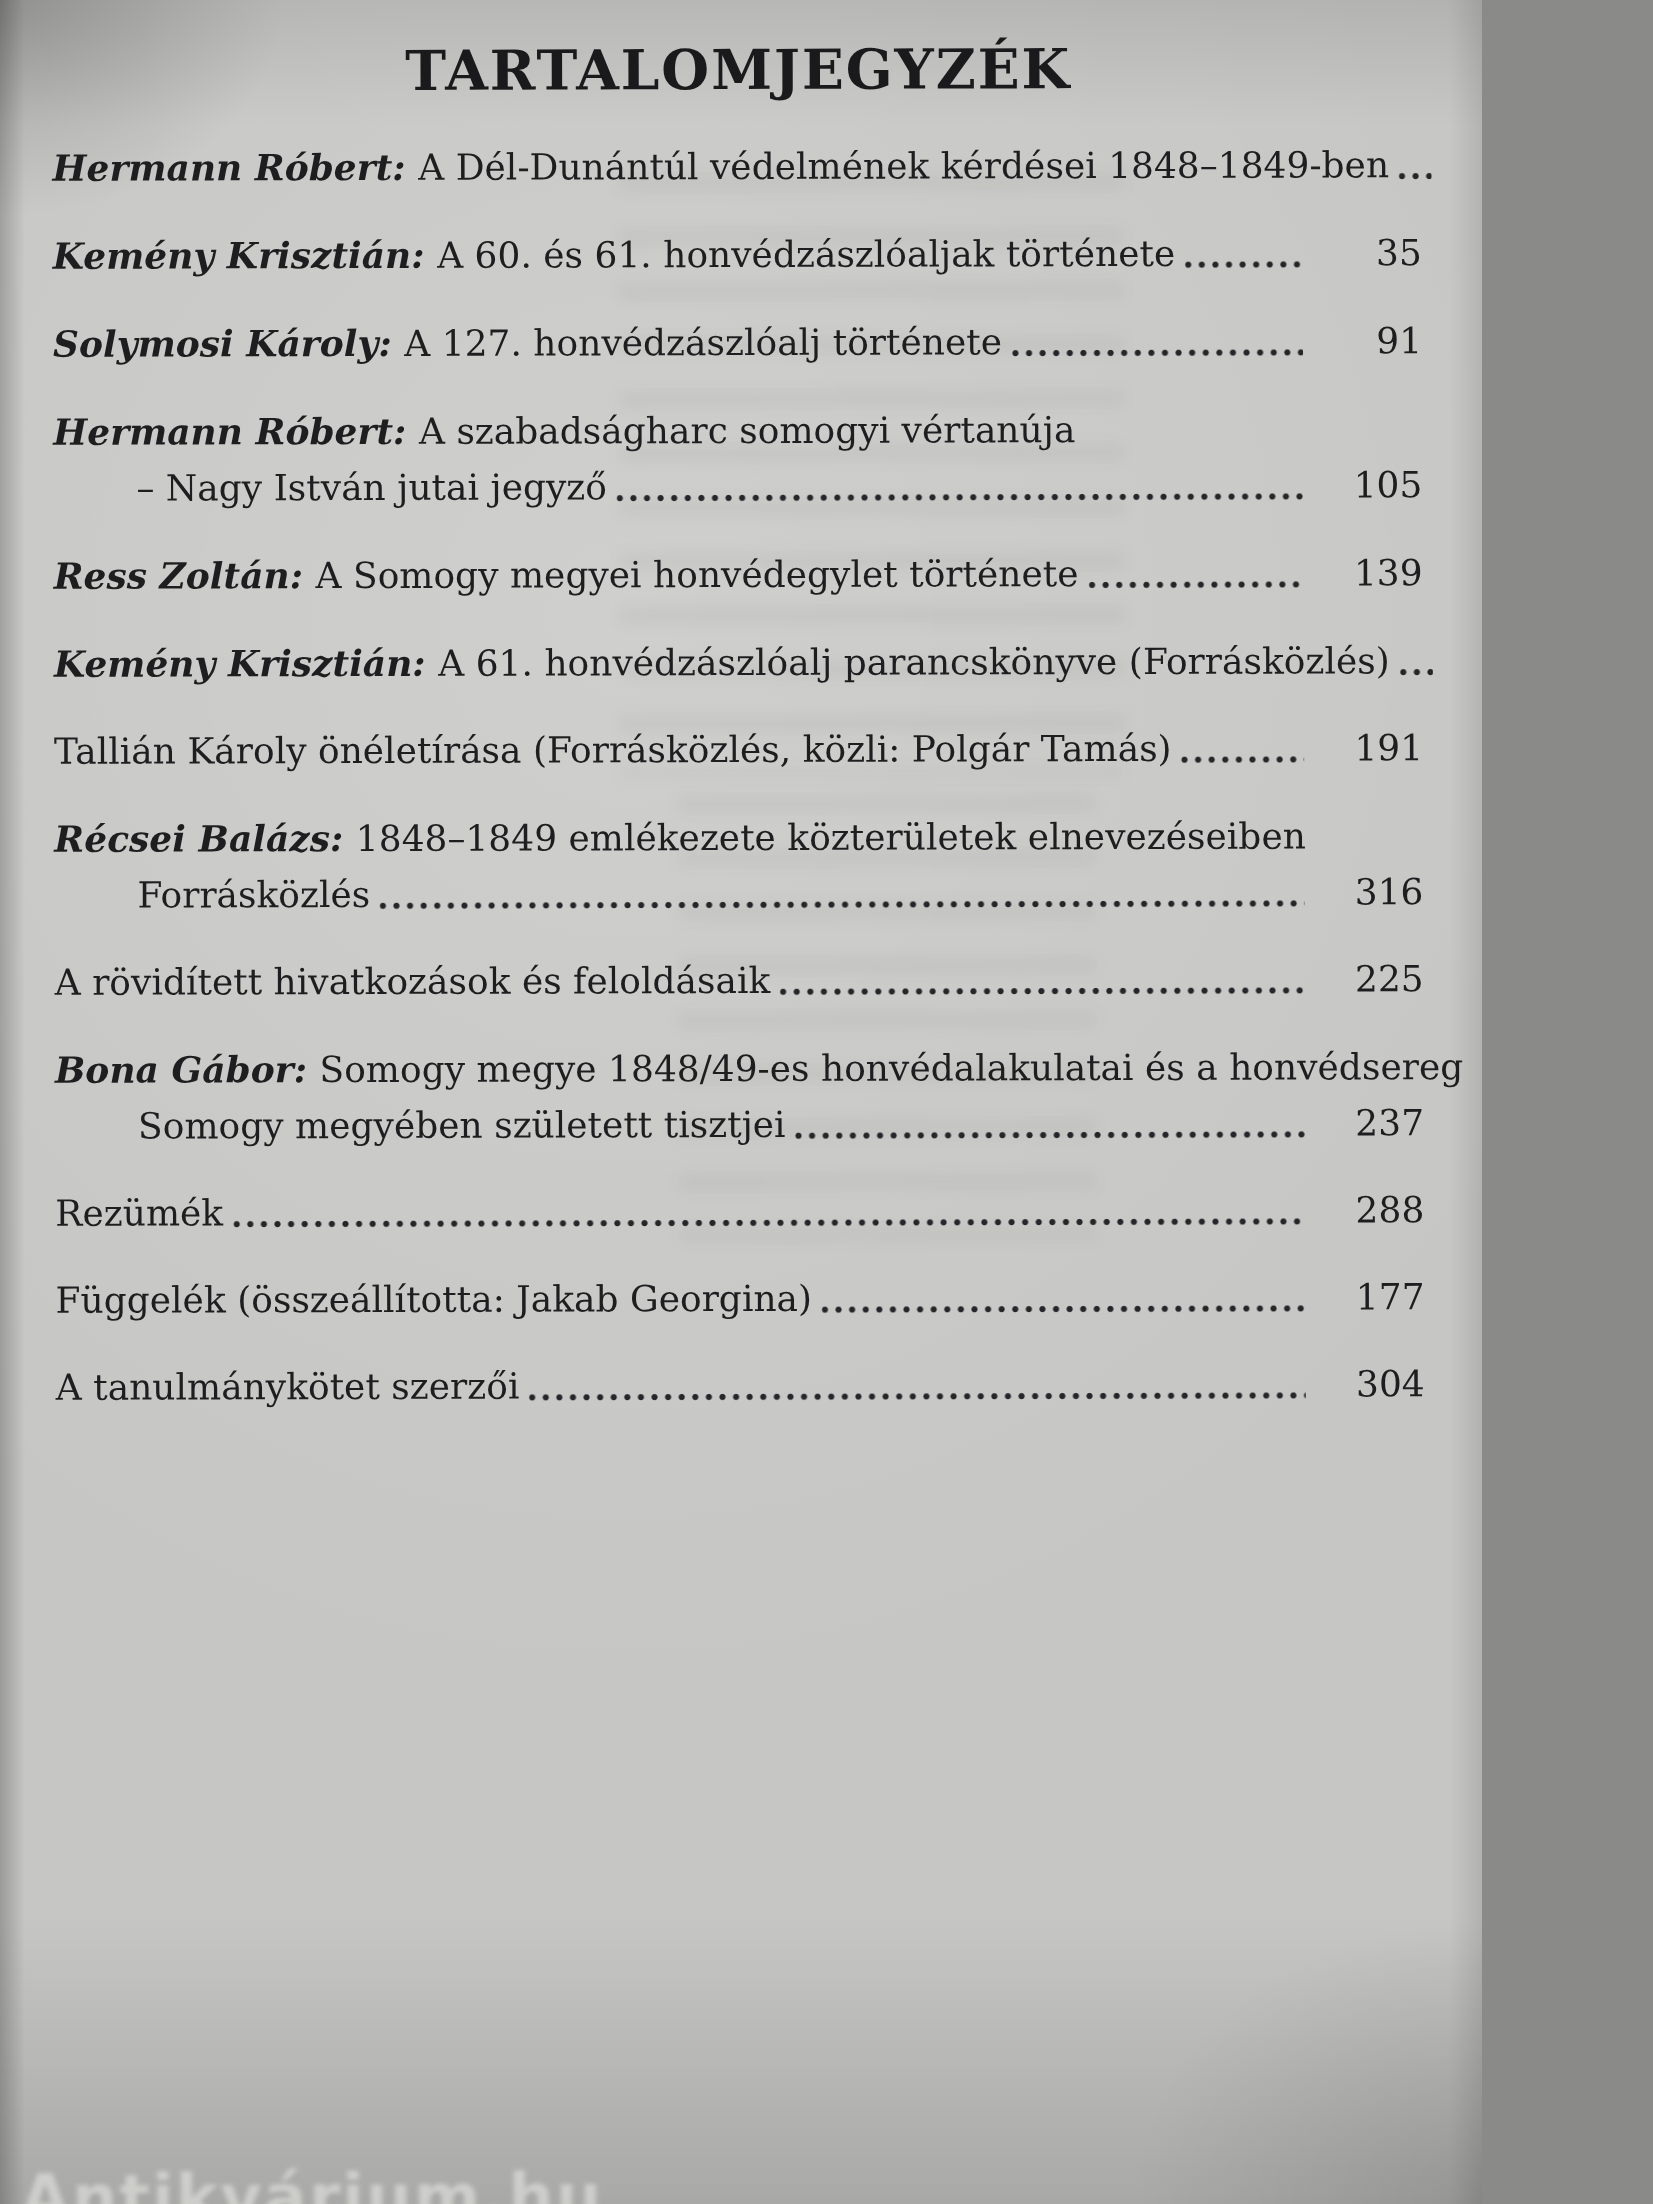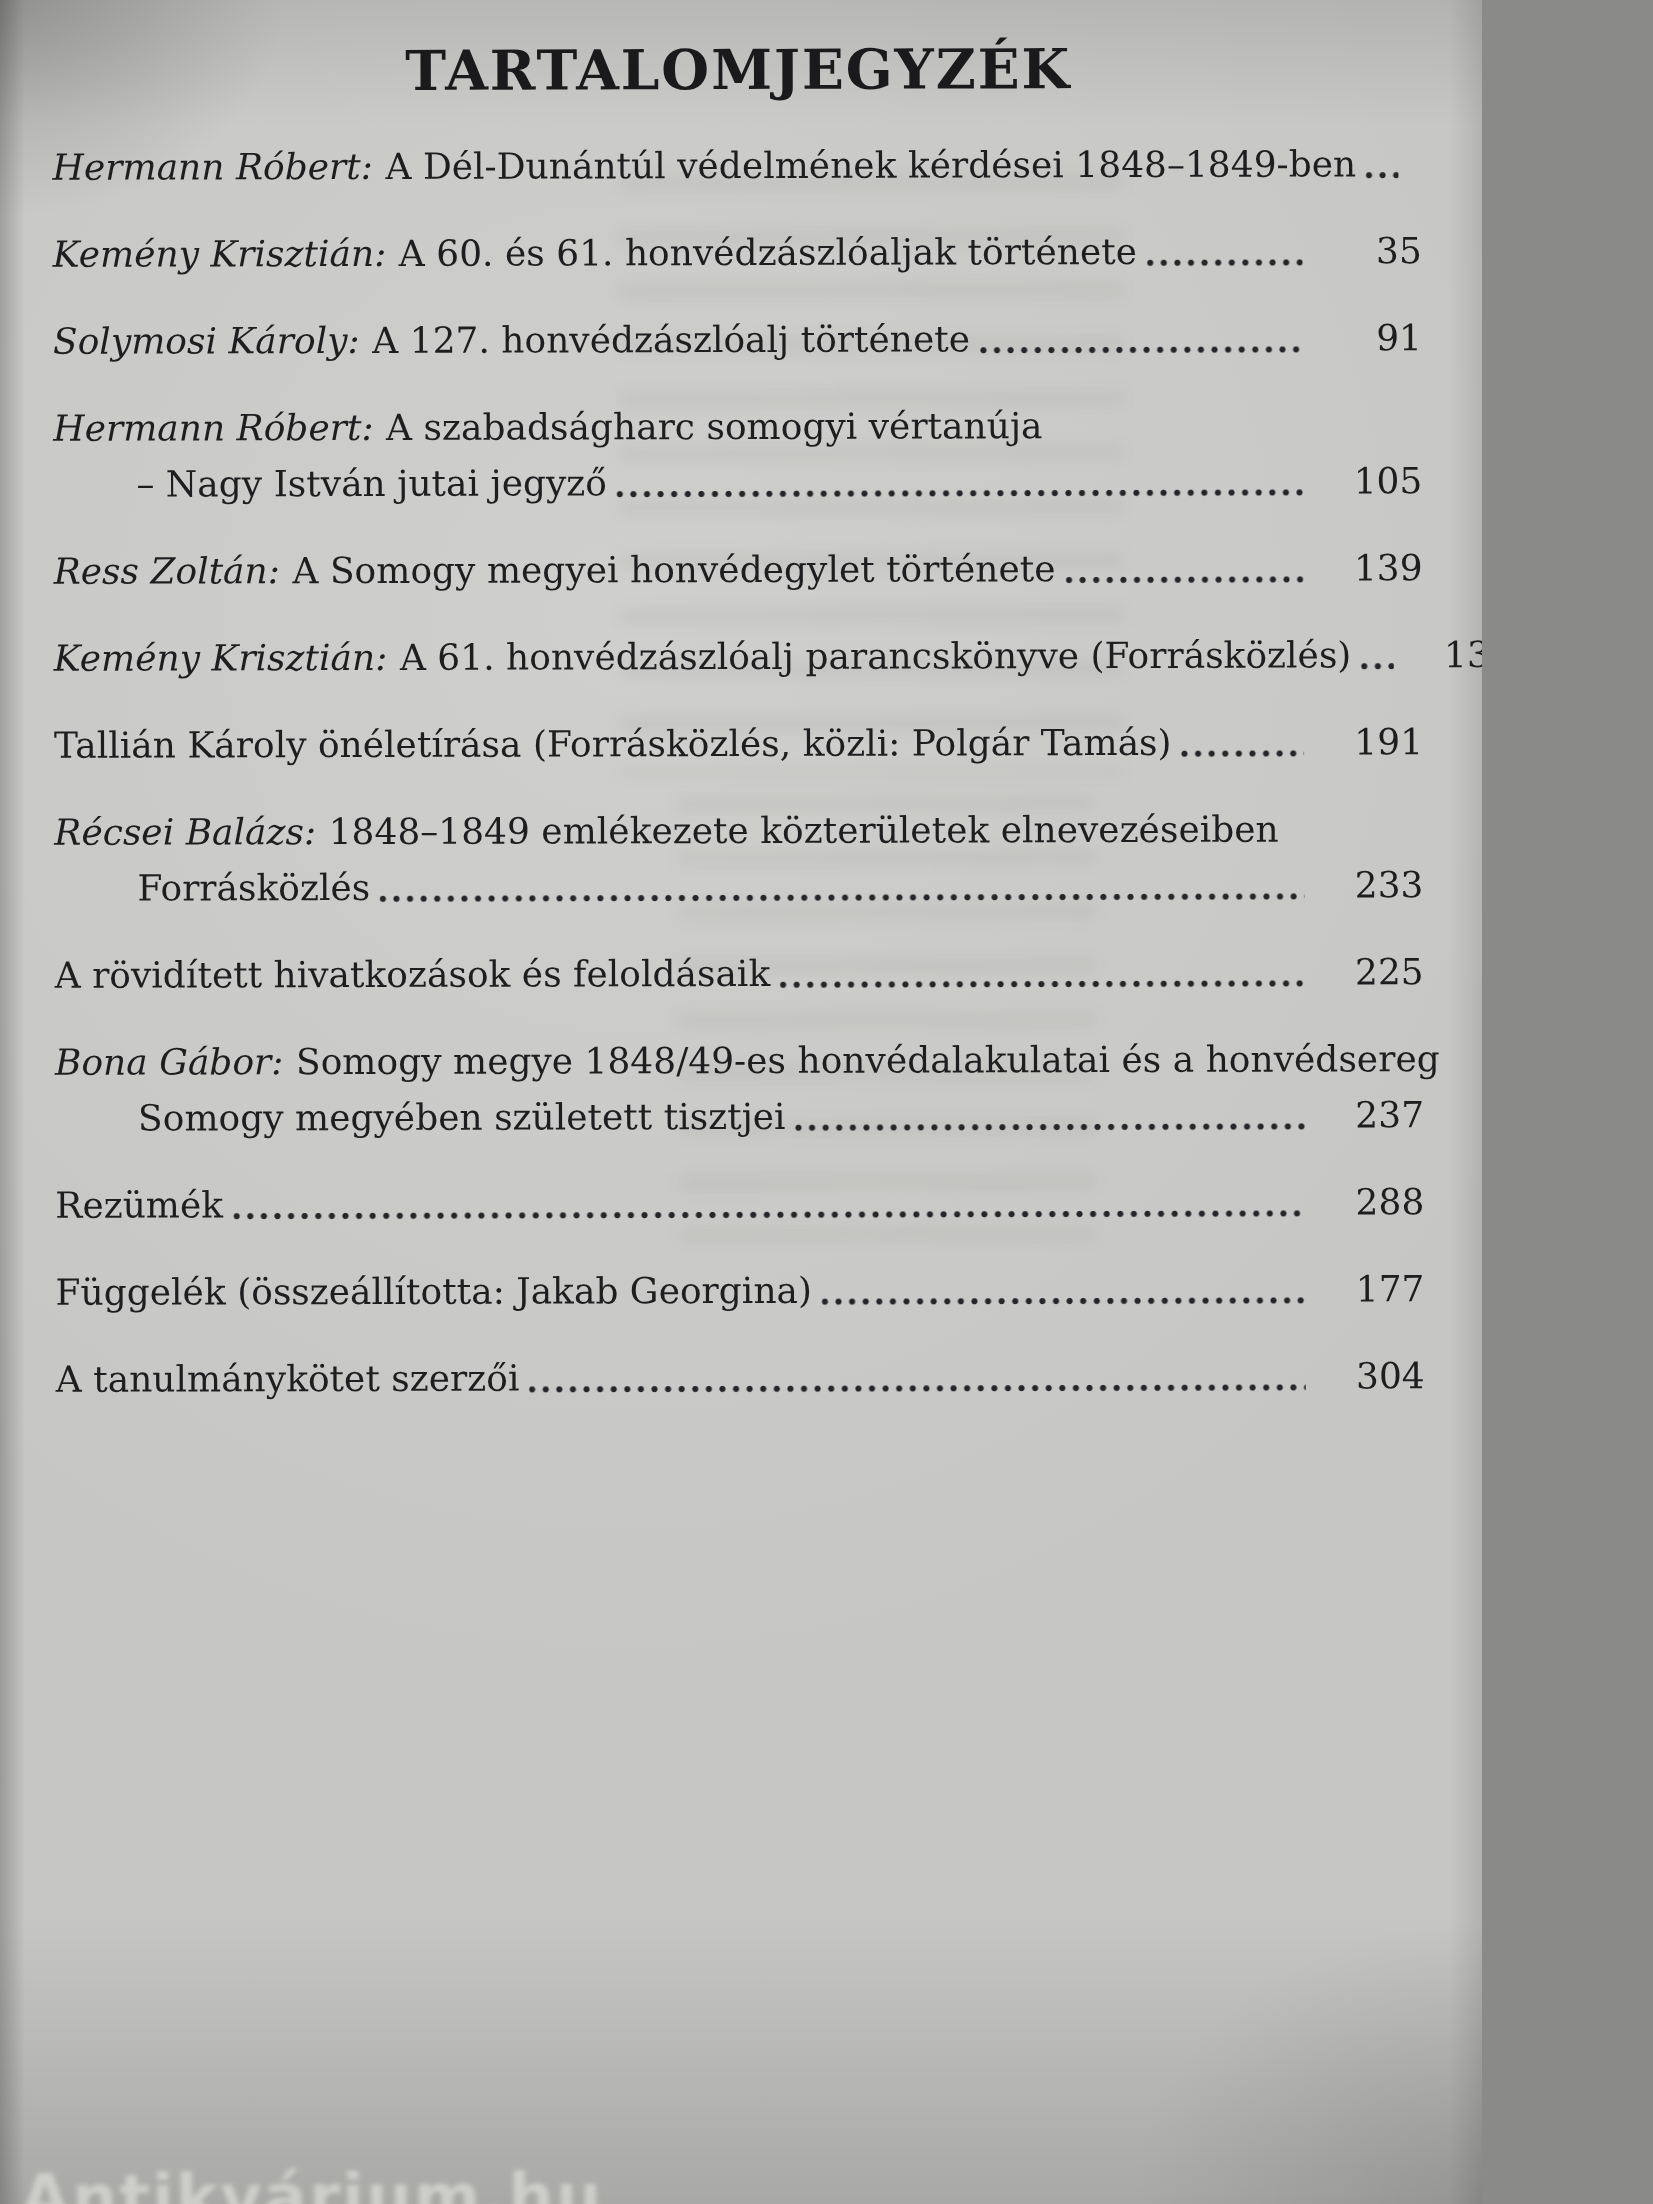--- a/index.html
+++ b/index.html
@@ -71,20 +71,21 @@
     font-size: 36px;
     line-height: 56px;
     white-space: nowrap;
   }
   .toc-line.cont {
     padding-left: 83px;
   }
   .author {
     font-style: italic;
     margin-right: 12.6px;
+    font-weight: bold;
   }
   .leader {
     flex: 1 1 auto;
     min-width: 33px;
     align-self: flex-end;
     height: 9.7px;
     margin: 0 13.6px 12.6px 9.7px;
     background-image: radial-gradient(circle at 3.4px 4.9px, #26262a 2.6px, rgba(38,38,42,0) 3.5px);
     background-size: 13.6px 9.7px;
     background-repeat: repeat-x;
@@ -179,21 +180,21 @@
           </div>
         </div>
         <div class="toc-entry">
           <div class="toc-line">
             <span class="author">Récsei Balázs:</span>
             <span class="title-text">1848–1849 emlékezete közterületek elnevezéseiben</span>
           </div>
           <div class="toc-line cont">
             <span class="title-text">Forrásközlés</span>
             <span class="leader"></span>
-            <span class="pagenum">233</span>
+            <span class="pagenum">316</span>
           </div>
         </div>
         <div class="toc-entry">
           <div class="toc-line">
             <span class="title-text">A rövidített hivatkozások és feloldásaik</span>
             <span class="leader"></span>
             <span class="pagenum">225</span>
           </div>
         </div>
         <div class="toc-entry">

